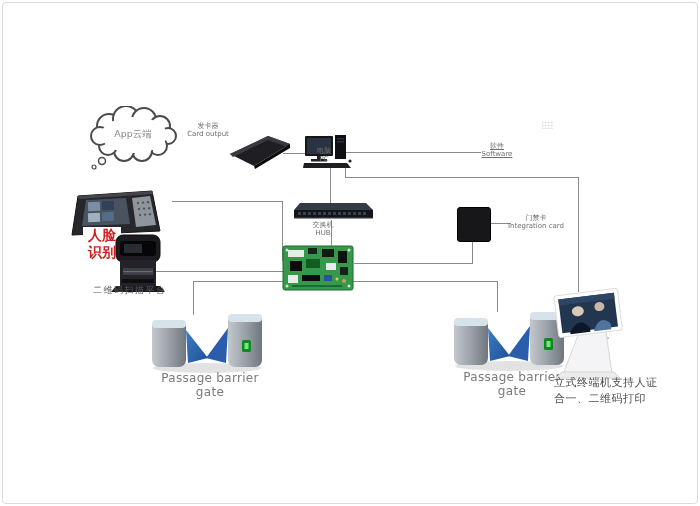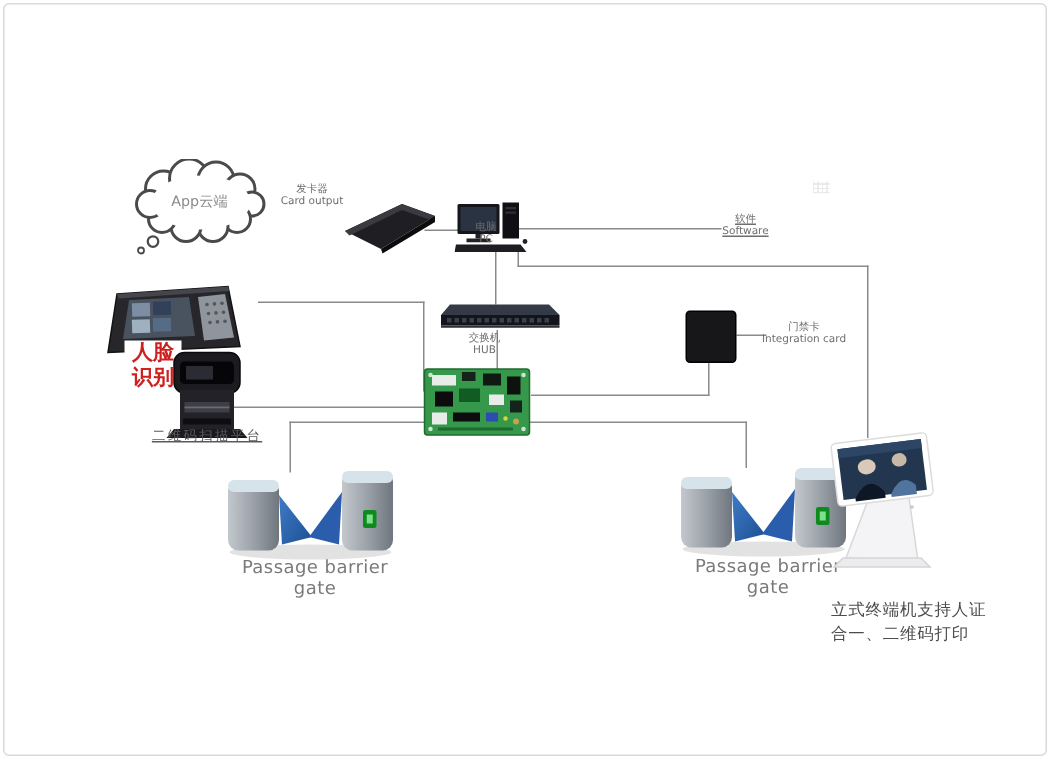--- a/index.html
+++ b/index.html
@@ -15,21 +15,21 @@
   .lbl .en{display:block;}
   .sz7{font-size:7px;}
   .sz8{font-size:8px;}
   .dev{position:absolute;}
   .intcard{background:#17171a;border:1px solid #000;border-radius:3px;}
   .face-label{position:absolute;font-weight:bold;color:#cf1f1f;font-size:14px;line-height:17px;
               text-align:center;background:#fff;}
   .kiosk-note{position:absolute;font-size:11px;color:#4d4d4d;line-height:16px;text-align:left;
               letter-spacing:0.5px;}
   .gate-lbl{position:absolute;font-size:12px;color:#7a7a7a;text-align:center;letter-spacing:0.3px;}
-  .qr-lbl{position:absolute;font-size:9px;color:#5a5a5a;text-align:center;letter-spacing:1.5px;text-decoration:underline;}
+  .qr-lbl{position:absolute;font-size:9px;color:#5a5a5a;text-align:left;letter-spacing:1.5px;}
   .cloud-lbl{position:absolute;font-size:9.5px;color:#8a8a8a;text-align:center;}
   .xmark{position:absolute;width:11px;height:8px;opacity:.6;
          background:repeating-linear-gradient(0deg,#dcdcdc 0 1px,transparent 1px 3px),
                     repeating-linear-gradient(90deg,#e2e2e2 0 1px,transparent 1px 3px);}
 </style>
 </head>
 <body>
 
 <div id="stage">
   <div class="frame"></div>
@@ -270,17 +270,17 @@
         <rect x="10" y="10" width="56" height="34" fill="#223650"></rect>
         <ellipse cx="28" cy="24" rx="6" ry="5" fill="#d8c9b8"></ellipse>
         <path d="M18 44 q10 -16 20 -2 v4 h-20 z" fill="#0e1726"></path>
         <ellipse cx="50" cy="22" rx="5" ry="4.5" fill="#c9b8a6"></ellipse>
         <path d="M42 44 q8 -14 17 -4 v6 h-17 z" fill="#51749e"></path>
         <rect x="10" y="10" width="56" height="6" fill="#2e4666"></rect>
       </g>
       <circle cx="58" cy="52" r="1.2" fill="#c8c8cc"></circle>
     </svg>
   </div>
-  <div class="kiosk-note" style="left:554px;top:375px;width:116px;margin-top:24px;">
+  <div class="kiosk-note" style="left:554px;top:375px;width:116px;">
     <span>立式终端机支持人证</span><br>
     <span>合一、二维码打印</span>
   </div>
 </div>
 
 </body></html>

